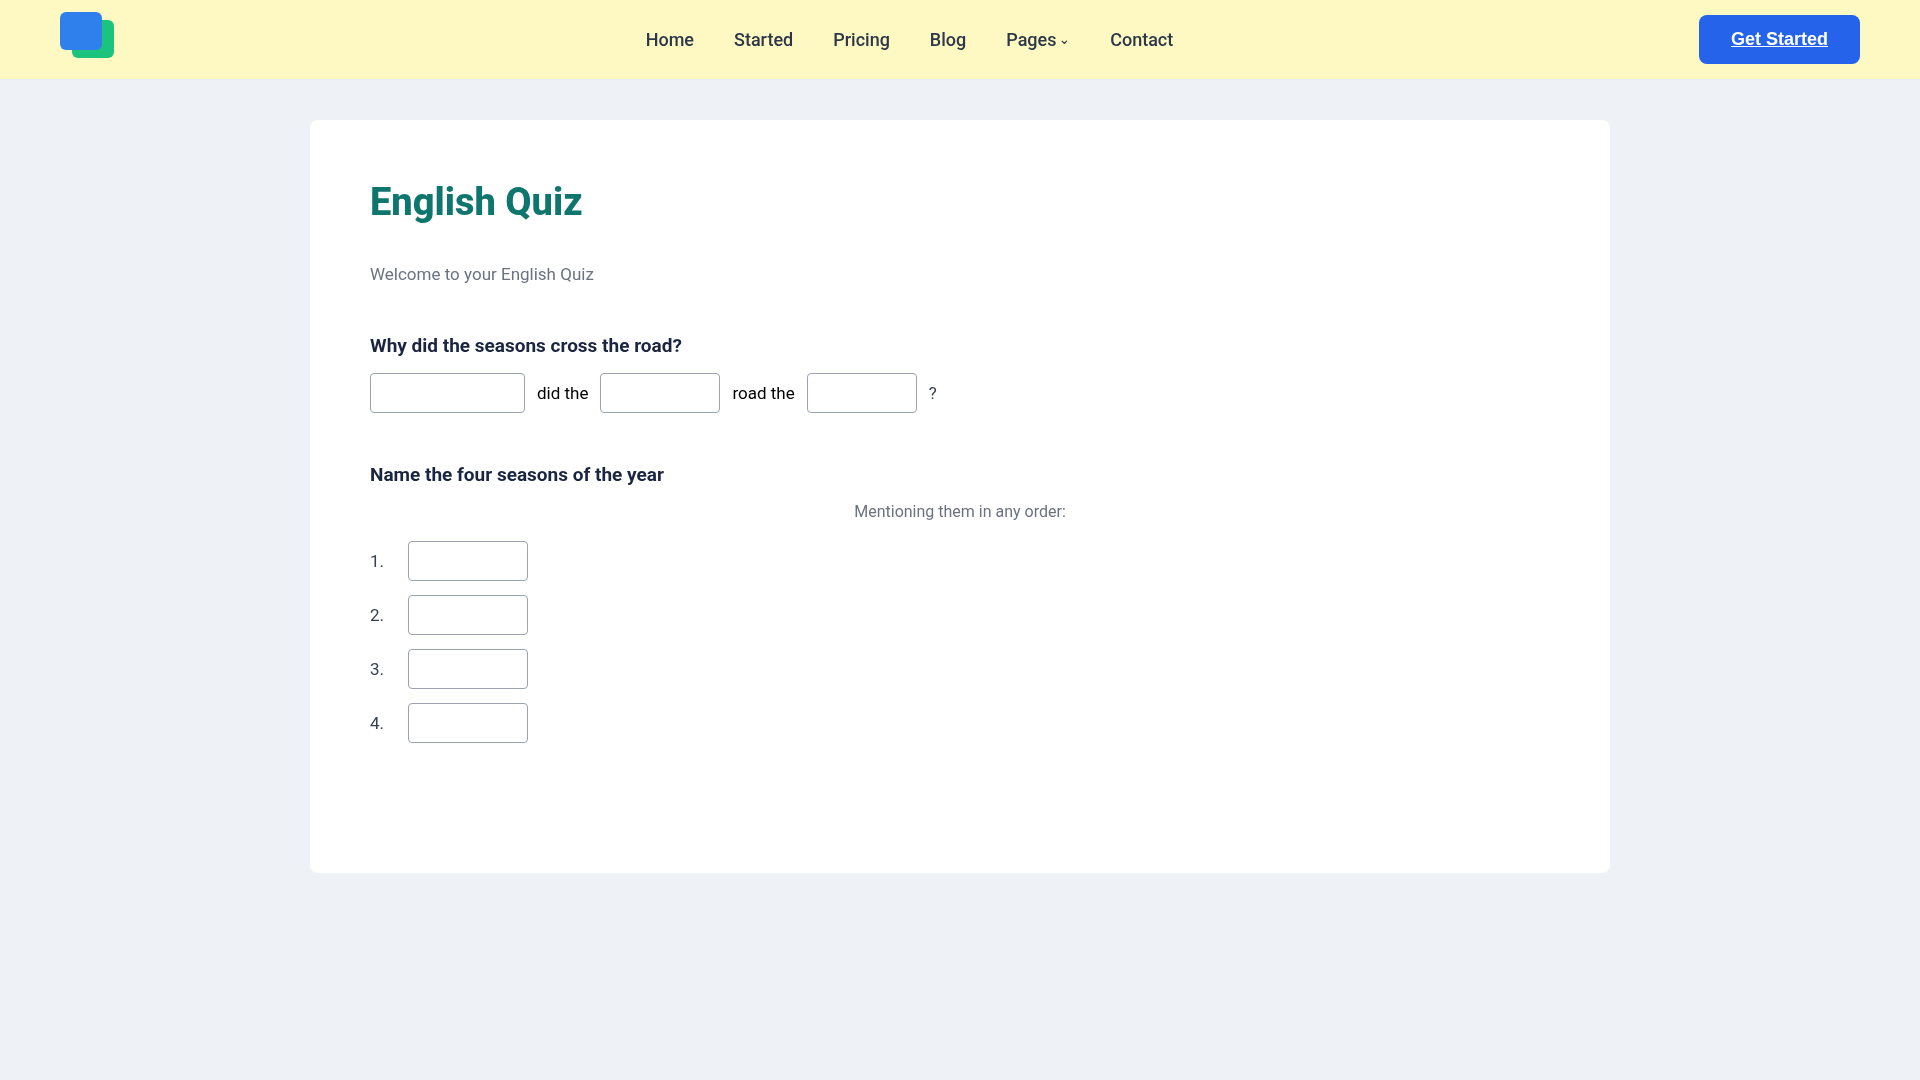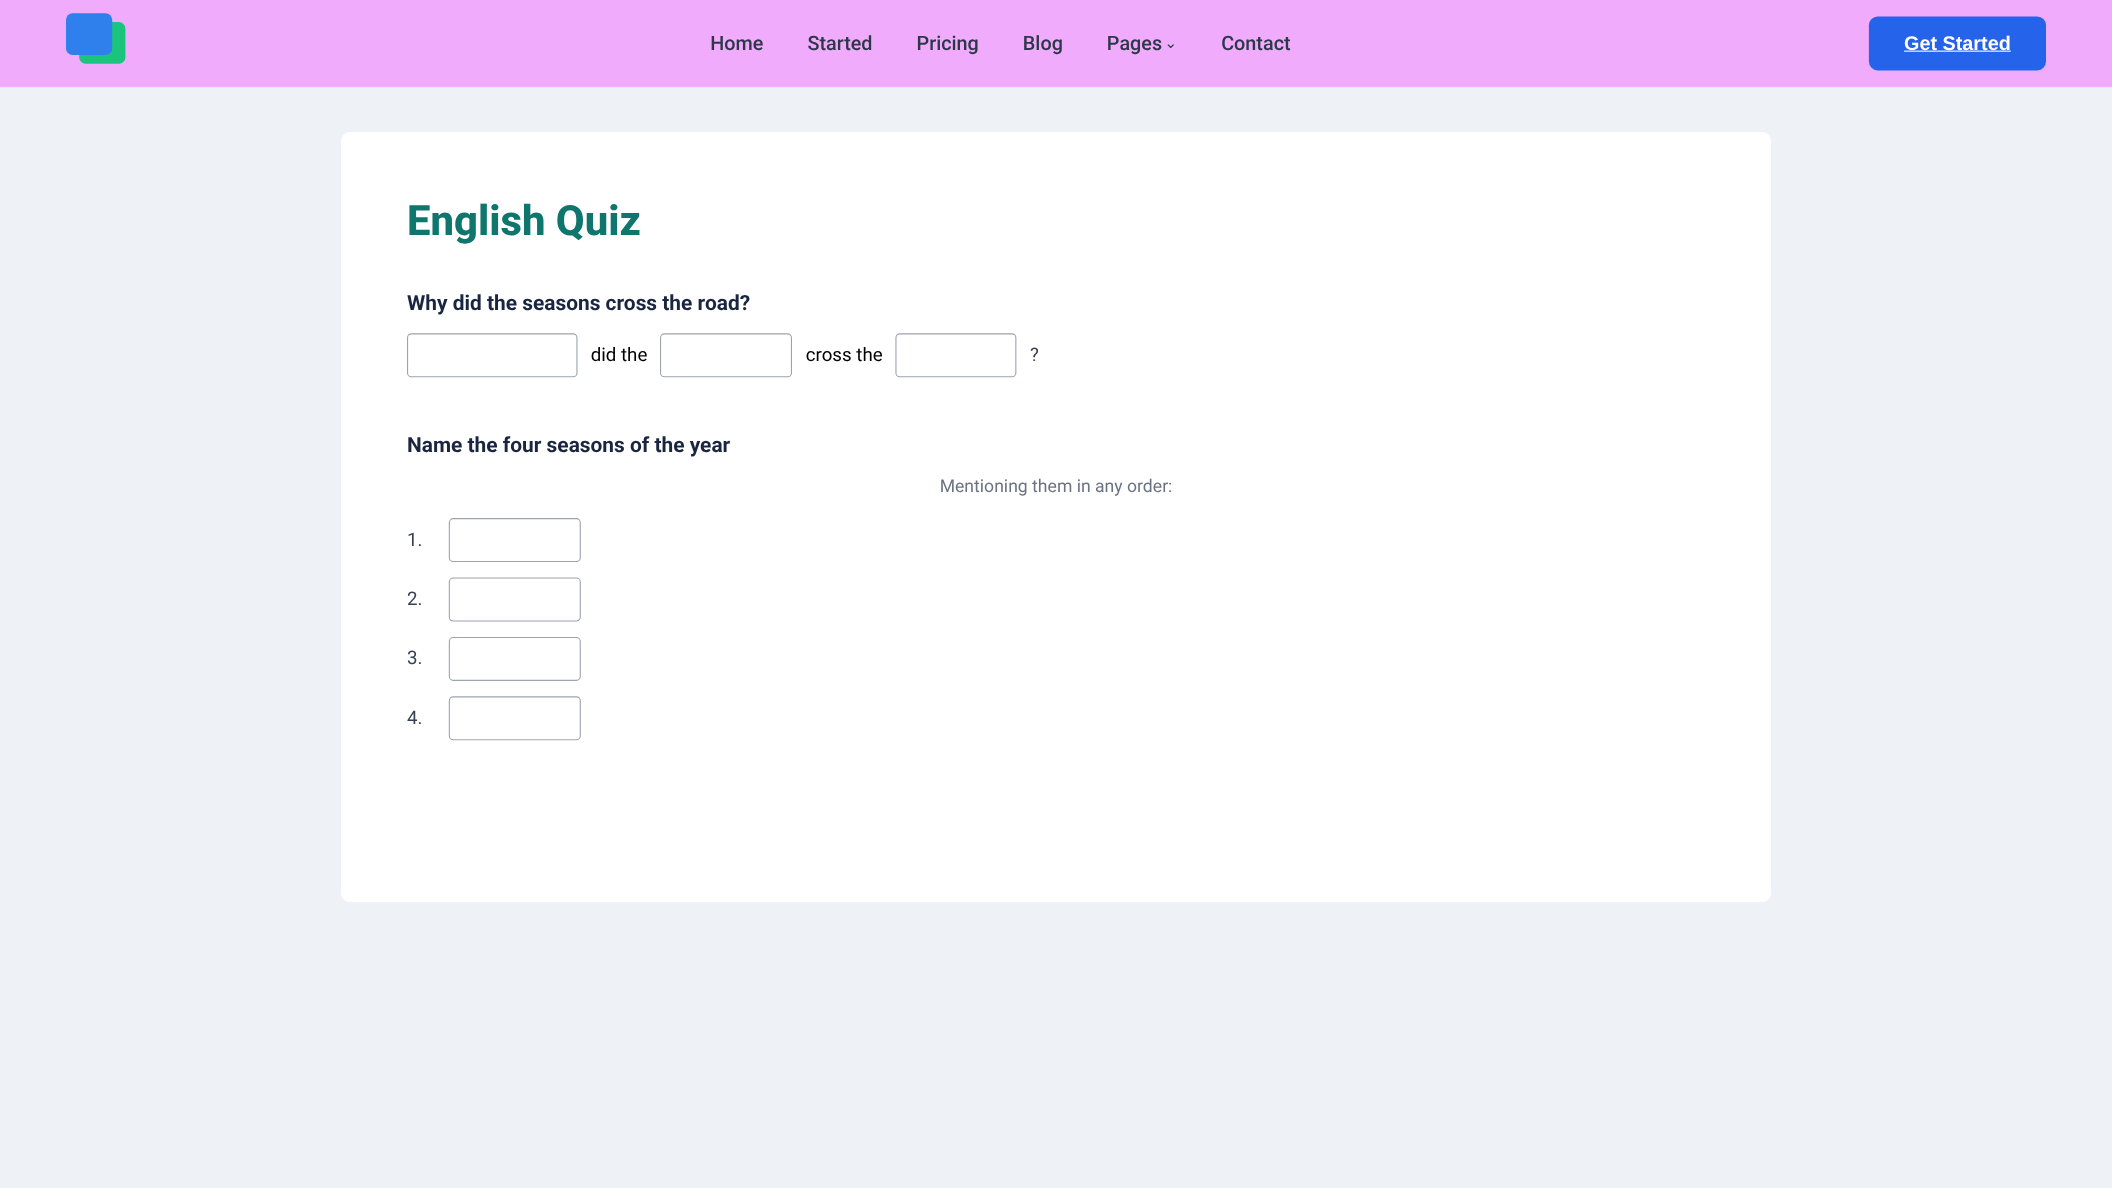--- a/index.html
+++ b/index.html
@@ -10,21 +10,21 @@
 
     body {
       font-family: -apple-system, BlinkMacSystemFont, 'Segoe UI', Roboto, sans-serif;
       background-color: #eef2f7;
       min-height: 1080px;
       width: 1920px;
     }
 
     
     header {
-      background-color: #f0abfc;
+      background-color: #fef9c3;
       height: 80px;
       display: flex;
       align-items: center;
       justify-content: space-between;
       padding: 0 60px;
       border-bottom: 1px solid #e8edf3;
     }
 
     .logo-area {
       display: flex;
@@ -239,28 +239,29 @@
   </nav>
 
   <button class="get-started-btn">Get Started</button>
 </header>
 
 <main>
   <div class="content-card">
 
     <h1 class="page-title">English Quiz</h1>
 
+    <p class="welcome-text">Welcome to your English Quiz</p>
 
     <div class="question-section">
       <p class="question-label">Why did the seasons cross the road?</p>
       <div class="fill-in-blank-row">
         <input type="text" class="blank-input blank-input-wide" value="" style="">
         <span class="blank-text">did the</span>
         <input type="text" class="blank-input blank-input-medium" value="" style="">
-        <span class="blank-text">cross the</span>
+        <span class="blank-text">road the</span>
         <input type="text" class="blank-input blank-input-small" value="" style="">
         <span class="question-mark">?</span>
       </div>
     </div>
 
     <div class="question-section">
       <p class="question-label">Name the four seasons of the year</p>
       <p class="question-note">Mentioning them in any order:</p>
       <ul class="numbered-list">
         <li class="numbered-list-item">

